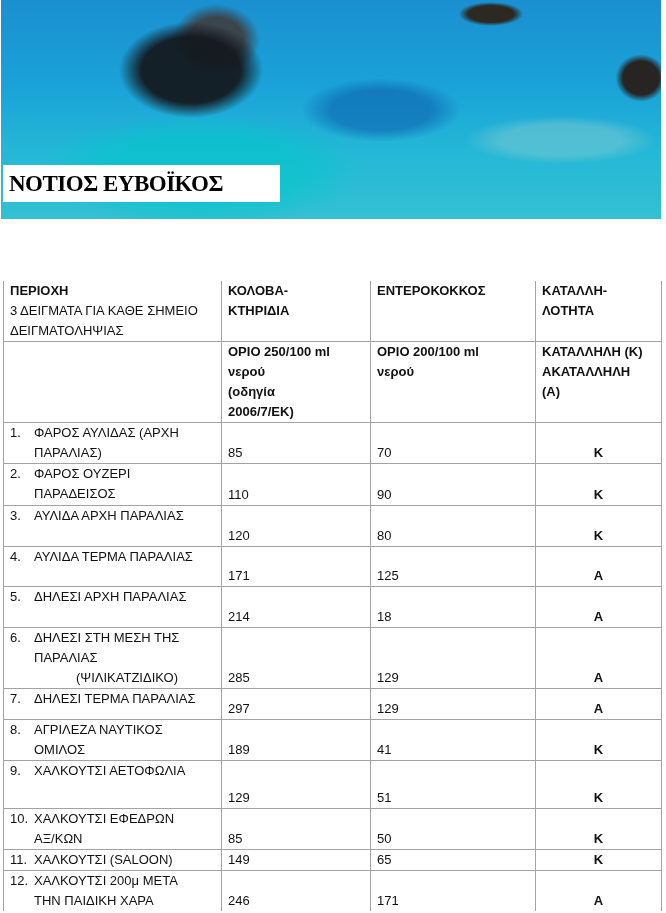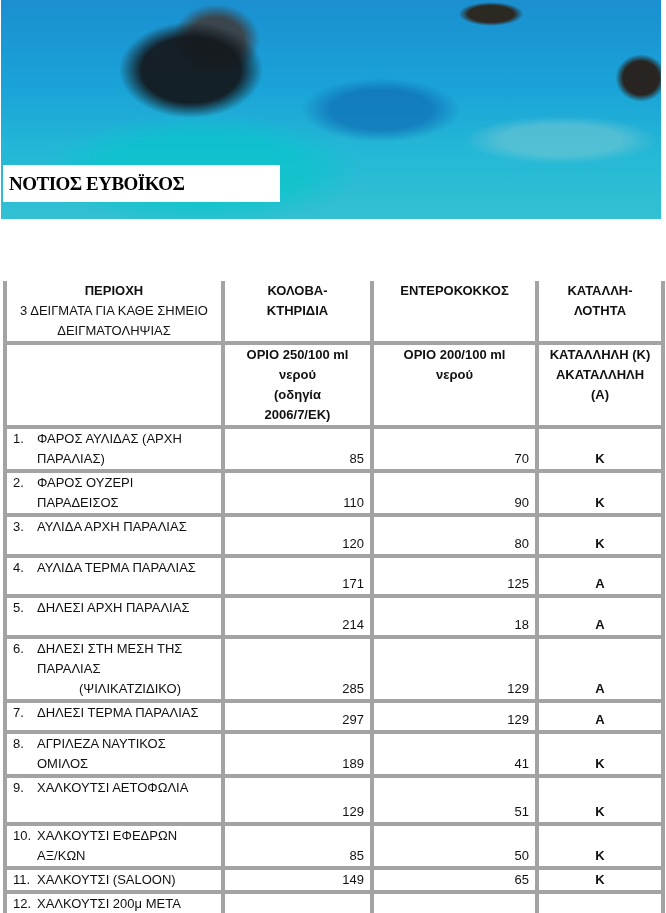--- a/index.html
+++ b/index.html
@@ -11,34 +11,34 @@
       radial-gradient(ellipse 55px 45px at 215px 40px, rgba(60,65,70,0.95) 0 50%, rgba(0,0,0,0) 80%),
       radial-gradient(ellipse 38px 14px at 490px 14px, rgba(45,35,25,0.95) 0 60%, rgba(0,0,0,0) 85%),
       radial-gradient(ellipse 30px 28px at 640px 78px, rgba(40,30,25,0.95) 0 60%, rgba(0,0,0,0) 85%),
       radial-gradient(ellipse 120px 30px at 560px 140px, rgba(120,200,210,0.55) 0 50%, rgba(0,0,0,0) 80%),
       radial-gradient(ellipse 100px 40px at 380px 110px, rgba(10,90,170,0.55) 0 50%, rgba(0,0,0,0) 80%),
       radial-gradient(ellipse 200px 70px at 200px 170px, rgba(0,200,200,0.55) 0 50%, rgba(0,0,0,0) 80%),
       linear-gradient(180deg, #1b8fd0 0%, #1aa3d8 40%, #25b8d6 70%, #33c0d2 100%);
   }
   .title-box { position: absolute; left: 2px; top: 165px; width: 277px; height: 37px; background: #ffffff;
     display: flex; align-items: center; padding-left: 6px; box-sizing: border-box; }
-  .title-text { font-family: "Liberation Serif", serif; font-weight: bold; font-size: 19px; letter-spacing: -0.5px; color: #000; white-space: nowrap; }
+  .title-text { font-family: "Liberation Serif", serif; font-weight: bold; font-size: 23px; letter-spacing: -0.5px; color: #000; white-space: nowrap; }
 
   table.results { position: absolute; left: 3px; top: 281px; width: 658px; border-collapse: collapse; table-layout: fixed; font-size: 13px; }
-  table.results td { border: 4px solid #a3a3a3; padding: 0 6px; vertical-align: top; line-height: 20px; }
+  table.results td { border: 1px solid #a3a3a3; padding: 0 6px; vertical-align: top; line-height: 20px; }
   table.results tr.first td { border-top: none; }
   table.results tr.last td { border-bottom: none; }
   col.c1 { width: 218px; } col.c2 { width: 149px; } col.c3 { width: 165px; } col.c4 { width: 126px; }
 
-  .hdr { text-align: center; font-weight: bold; }
+  .hdr { font-weight: bold; }
   .hdr-sub { font-weight: normal; display: block; }
   .name-cell { position: relative; }
   .num { display: inline-block; width: 24px; }
   .indent { padding-left: 24px; display: block; }
-  .val-cell { text-align: right; vertical-align: bottom !important; }
+  .val-cell { text-align: left; vertical-align: bottom !important; }
   .cls-cell { text-align: center; vertical-align: bottom !important; font-weight: bold; }
   .lines { display: block; }
 </style>
 </head>
 <body>
 
 <div class="hero">
   <div class="title-box">
     <span class="title-text">ΝΟΤΙΟΣ ΕΥΒΟΪΚΟΣ</span>
   </div>

